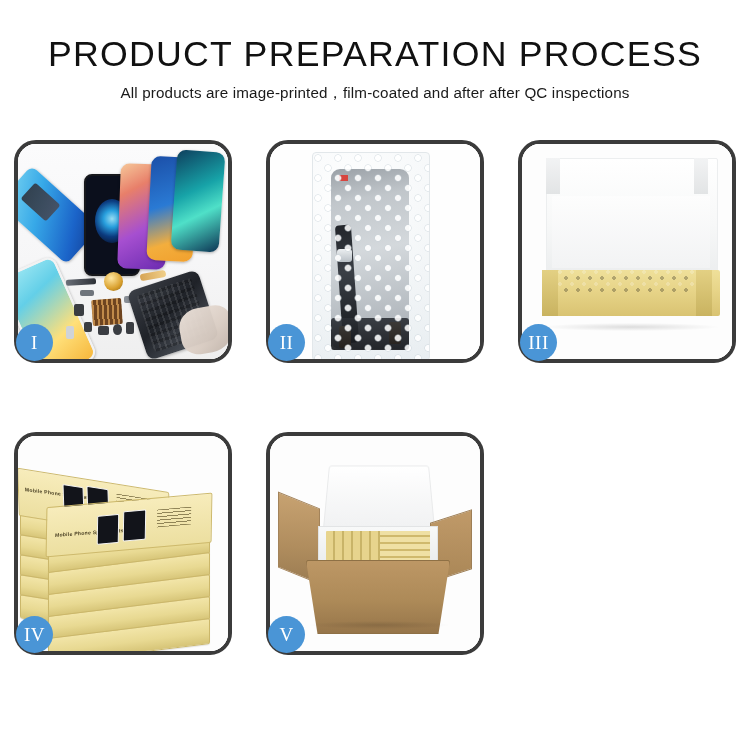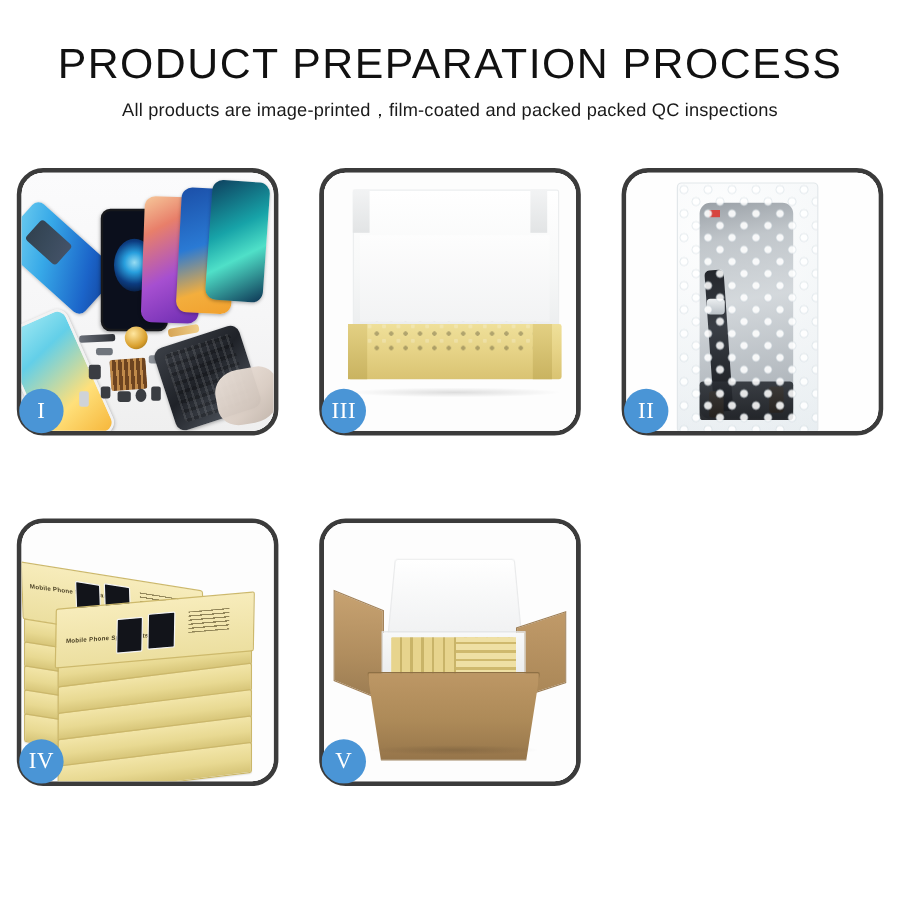--- a/index.html
+++ b/index.html
@@ -505,21 +505,21 @@
     background: radial-gradient(ellipse at center, rgba(0,0,0,.11), transparent 72%);
   }
 </style>
 </head>
 <body>
 
 <div class="page">
 
   <div class="header">
     <div class="title">PRODUCT PREPARATION PROCESS</div>
-    <div class="subtitle">All products are image-printed，film-coated and packed packed QC inspections</div>
+    <div class="subtitle">All products are image-printed，film-coated and after after QC inspections</div>
   </div>
 
   <div class="grid">
 
     <div class="panel">
       <div class="panel-clip">
         <div class="p1-bg"></div>
         <div class="phone p1-screen-a"></div>
         <div class="phone p1-phone-b"></div>
         <div class="phone p1-phone-c"></div>
@@ -539,53 +539,53 @@
         <div class="dot" style="left:106px;top:152px;width:16px;height:7px;background:#8a8f96;"></div>
         <div class="dot" style="left:62px;top:146px;width:14px;height:6px;background:#6f757c;"></div>
         <div class="p1-back"></div>
         <div class="p1-hand"></div>
       </div>
       <div class="badge">I</div>
     </div>
 
     <div class="panel">
       <div class="panel-clip">
-        <div class="p3-bg"></div>
-        <div class="p3-lid"></div>
-        <div class="p3-lid-flapL"></div>
-        <div class="p3-lid-flapR"></div>
-        <div class="p3-foam"></div>
-        <div class="p3-tray"></div>
-        <div class="p3-tray-inner"></div>
-        <div class="p3-tray-lipL"></div>
-        <div class="p3-tray-lipR"></div>
-        <div class="p3-shadow"></div>
-      </div>
-      <div class="badge">III</div>
-    </div>
-
-    <div class="panel">
-      <div class="panel-clip">
         <div class="p2-bg"></div>
         <div class="p2-bag">
           <div class="p2-panelitem"></div>
           <div class="p2-redtab"></div>
           <div class="p2-flexcable"></div>
           <div class="p2-conn"></div>
           <div class="p2-gold" style="left:26px;bottom:12px;"></div>
           <div class="p2-gold" style="left:76px;bottom:16px;"></div>
           <div class="p2-bottomchips"></div>
           <div class="p2-bubbles"></div>
         </div>
       </div>
       <div class="badge">II</div>
     </div>
 
     <div class="panel">
       <div class="panel-clip">
+        <div class="p3-bg"></div>
+        <div class="p3-lid"></div>
+        <div class="p3-lid-flapL"></div>
+        <div class="p3-lid-flapR"></div>
+        <div class="p3-foam"></div>
+        <div class="p3-tray"></div>
+        <div class="p3-tray-inner"></div>
+        <div class="p3-tray-lipL"></div>
+        <div class="p3-tray-lipR"></div>
+        <div class="p3-shadow"></div>
+      </div>
+      <div class="badge">III</div>
+    </div>
+
+    <div class="panel">
+      <div class="panel-clip">
         <div class="p4-bg"></div>
         <div class="boxstack">
 
           <div class="ybox" style="left:2px;top:86px;width:96px;height:20px;transform:skewY(9deg);"></div>
           <div class="ybox" style="left:2px;top:106px;width:96px;height:20px;transform:skewY(9deg);"></div>
           <div class="ybox" style="left:2px;top:126px;width:96px;height:20px;transform:skewY(9deg);"></div>
           <div class="ybox" style="left:2px;top:146px;width:96px;height:20px;transform:skewY(9deg);"></div>
           <div class="ybox" style="left:2px;top:166px;width:96px;height:22px;transform:skewY(9deg);"></div>
 
           <div class="ybox" style="left:30px;top:104px;width:160px;height:22px;transform:skewY(-7deg);"></div>

